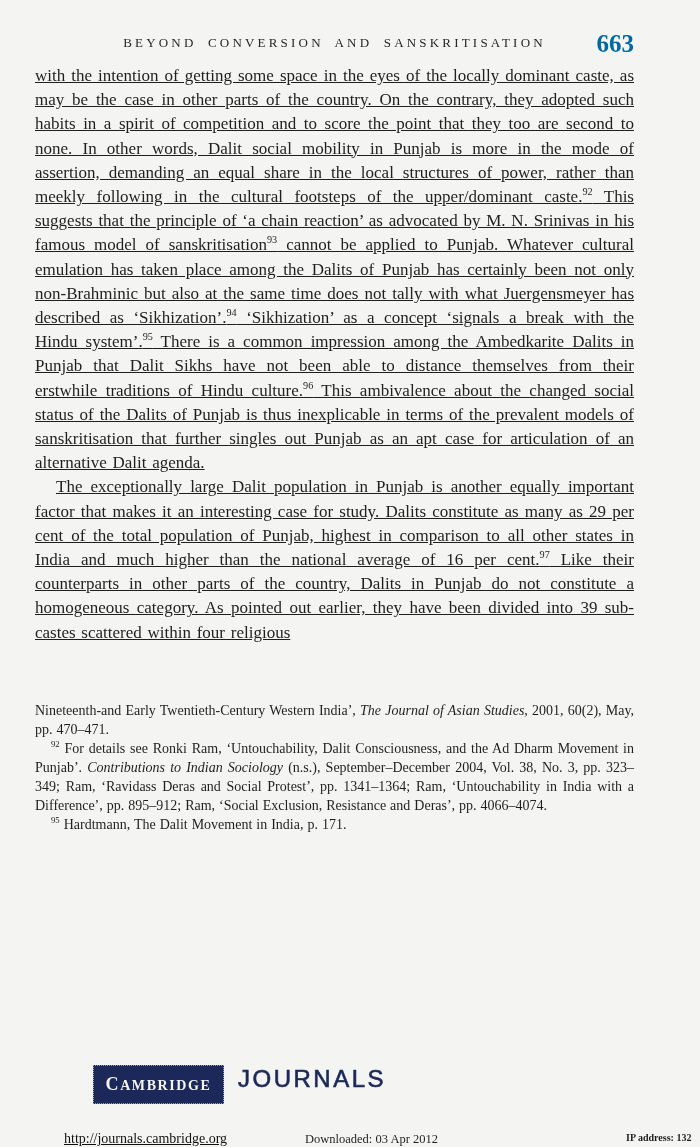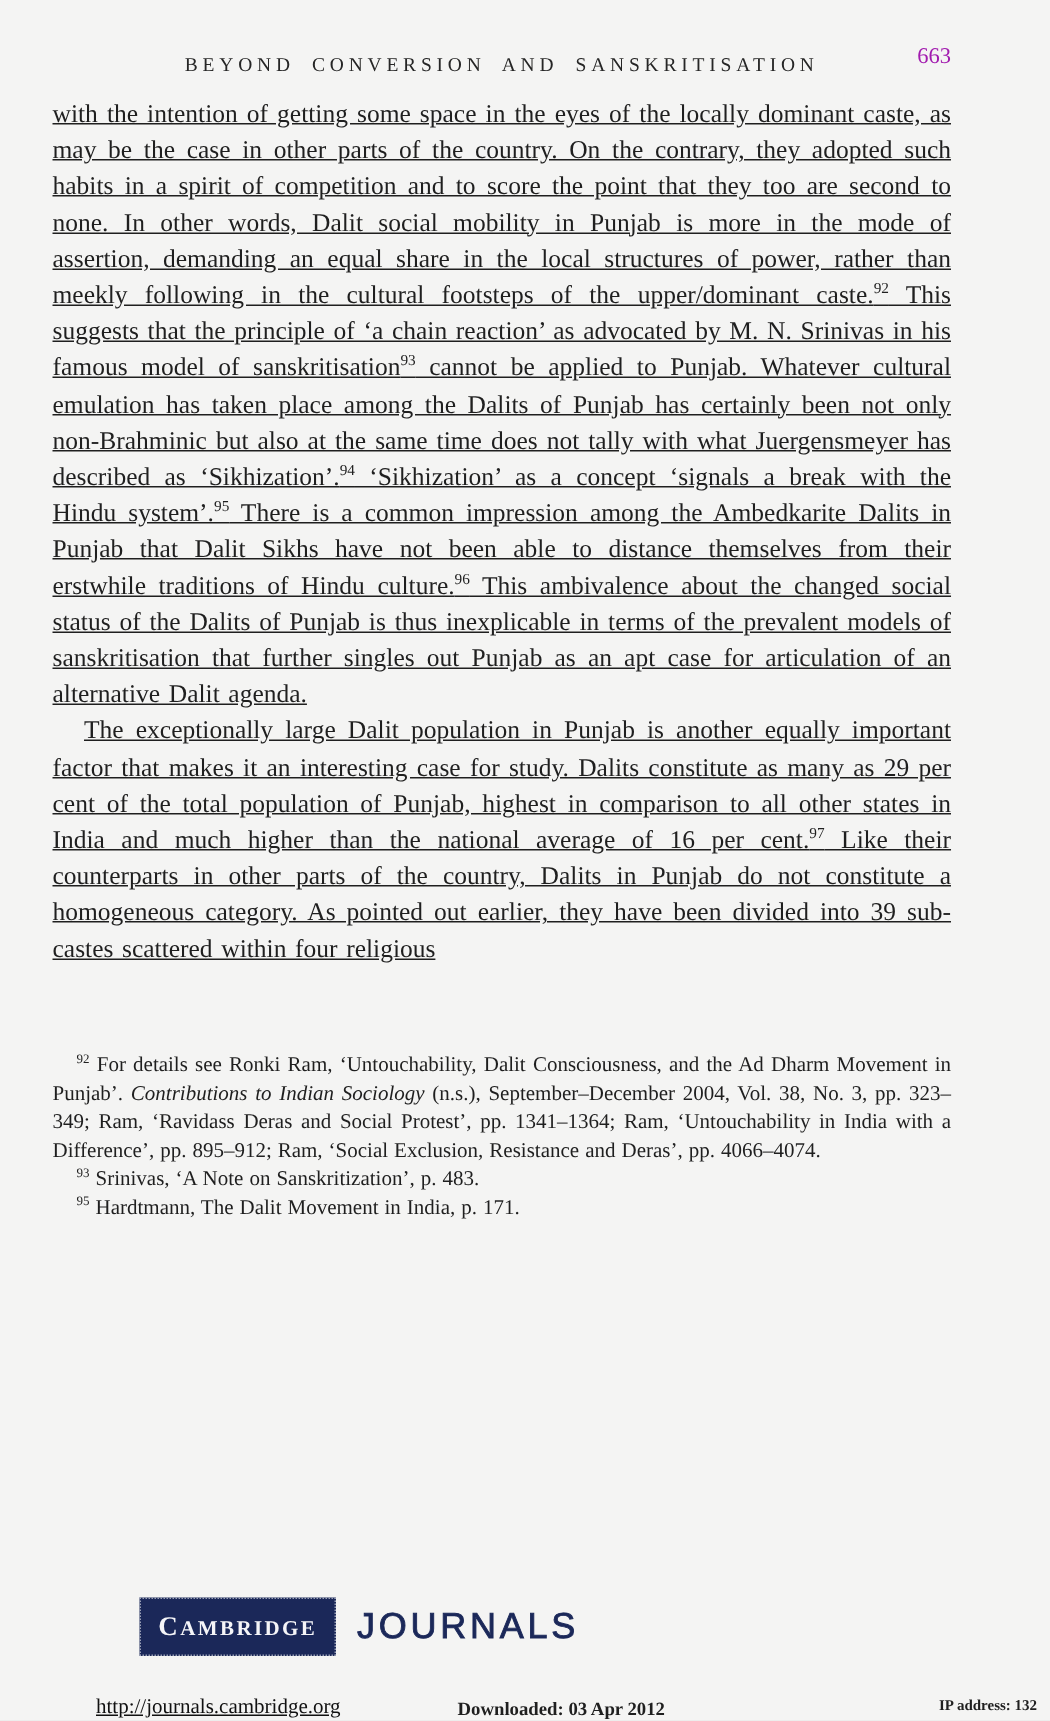--- a/index.html
+++ b/index.html
@@ -29,22 +29,23 @@
     text-align:center;
     font-size:13px;
     letter-spacing:3.2px;
     word-spacing:5px;
     padding-top:5px;
     color:#262626;
   }
   .page-number{
     position:absolute;
     right:0;top:0;
-    font-size:15px;
-    color:#a21caf;
+    font-size:25px;
+    color:#0369a1;
+    font-weight:bold;
   }
   
   .body-text{display:block;}
   .para{
     font-size:17px;
     line-height:24.2px;
     text-align:justify;
     word-spacing:1.5px;
     text-decoration:underline;
   }
@@ -74,21 +75,20 @@
   
   .page-footer{
     position:absolute;
     left:0;right:0;bottom:0;
     height:82px;
   }
   .logo-row{
     position:absolute;
     left:48px;top:0;
     display:flex;
-    align-items:center;
     padding-left:45px;
   }
   .logo-box{
     width:131px;height:39px;
     background:var(--logo-navy,#1b2859);
     display:flex;align-items:center;justify-content:center;
     border:1px dotted #9aa0b5;
   }
   .cambridge{
     color:var(--logo-text,#f5f5f8);
@@ -117,21 +117,21 @@
   .footer-link{
     position:absolute;
     left:48px;top:3px;
     color:#111;
     font-size:14px;
     text-decoration:underline;
   }
   .downloaded{
     position:absolute;
     left:289px;top:4px;
-    font-weight:bold;
+    font-weight:normal;
     font-size:12.5px;
   }
   .ip{
     position:absolute;
     left:610px;top:4px;
     font-weight:bold;
     font-size:10px;
     white-space:nowrap;
   }
 </style>
@@ -144,24 +144,24 @@
     <div class="running-title">BEYOND CONVERSION AND SANSKRITISATION</div>
     <div class="page-number">663</div>
   </header>
 
   <main class="body-text">
     <p class="para">with the intention of getting some space in the eyes of the locally dominant caste, as may be the case in other parts of the country. On the contrary, they adopted such habits in a spirit of competition and to score the point that they too are second to none. In other words, Dalit social mobility in Punjab is more in the mode of assertion, demanding an equal share in the local structures of power, rather than meekly following in the cultural footsteps of the upper/dominant caste.<sup class="fnref">92</sup> This suggests that the principle of ‘a chain reaction’ as advocated by M. N. Srinivas in his famous model of sanskritisation<sup class="fnref">93</sup> cannot be applied to Punjab. Whatever cultural emulation has taken place among the Dalits of Punjab has certainly been not only non-Brahminic but also at the same time does not tally with what Juergensmeyer has described as ‘Sikhization’.<sup class="fnref">94</sup> ‘Sikhization’ as a concept ‘signals a break with the Hindu system’.<sup class="fnref">95</sup> There is a common impression among the Ambedkarite Dalits in Punjab that Dalit Sikhs have not been able to distance themselves from their erstwhile traditions of Hindu culture.<sup class="fnref">96</sup> This ambivalence about the changed social status of the Dalits of Punjab is thus inexplicable in terms of the prevalent models of sanskritisation that further singles out Punjab as an apt case for articulation of an alternative Dalit agenda.</p>
     <p class="para indent">The exceptionally large Dalit population in Punjab is another equally important factor that makes it an interesting case for study. Dalits constitute as many as 29 per cent of the total population of Punjab, highest in comparison to all other states in India and much higher than the national average of 16 per cent.<sup class="fnref">97</sup> Like their counterparts in other parts of the country, Dalits in Punjab do not constitute a homogeneous category. As pointed out earlier, they have been divided into 39 sub-castes scattered within four religious</p>
   </main>
 
   <section class="footnotes">
+    <p class="fn"><span>Nineteenth-and Early Twentieth-Century Western India’, <i>The Journal of Asian Studies</i>, 2001, 60(2), May, pp. 470–471.</span></p>
 
     <p class="fn ind"><sup class="fnnum">92</sup> <span>For details see Ronki Ram, ‘Untouchability, Dalit Consciousness, and the Ad Dharm Movement in Punjab’. <i>Contributions to Indian Sociology</i> (n.s.), September–December 2004, Vol. 38, No. 3, pp. 323–349; Ram, ‘Ravidass Deras and Social Protest’, pp. 1341–1364; Ram, ‘Untouchability in India with a Difference’, pp. 895–912; Ram, ‘Social Exclusion, Resistance and Deras’, pp. 4066–4074.</span></p>
 
-    <p class="fn ind"><sup class="fnnum">93</sup> <span>Srinivas, ‘A Note on Sanskritization’, p. 483.</span></p>
 
 
     <p class="fn ind"><sup class="fnnum">95</sup> <span>Hardtmann, The Dalit Movement in India, p. 171.</span></p>
 
 
   </section>
 
   <footer class="page-footer">
     <div class="logo-row">
       <div class="logo-box">

